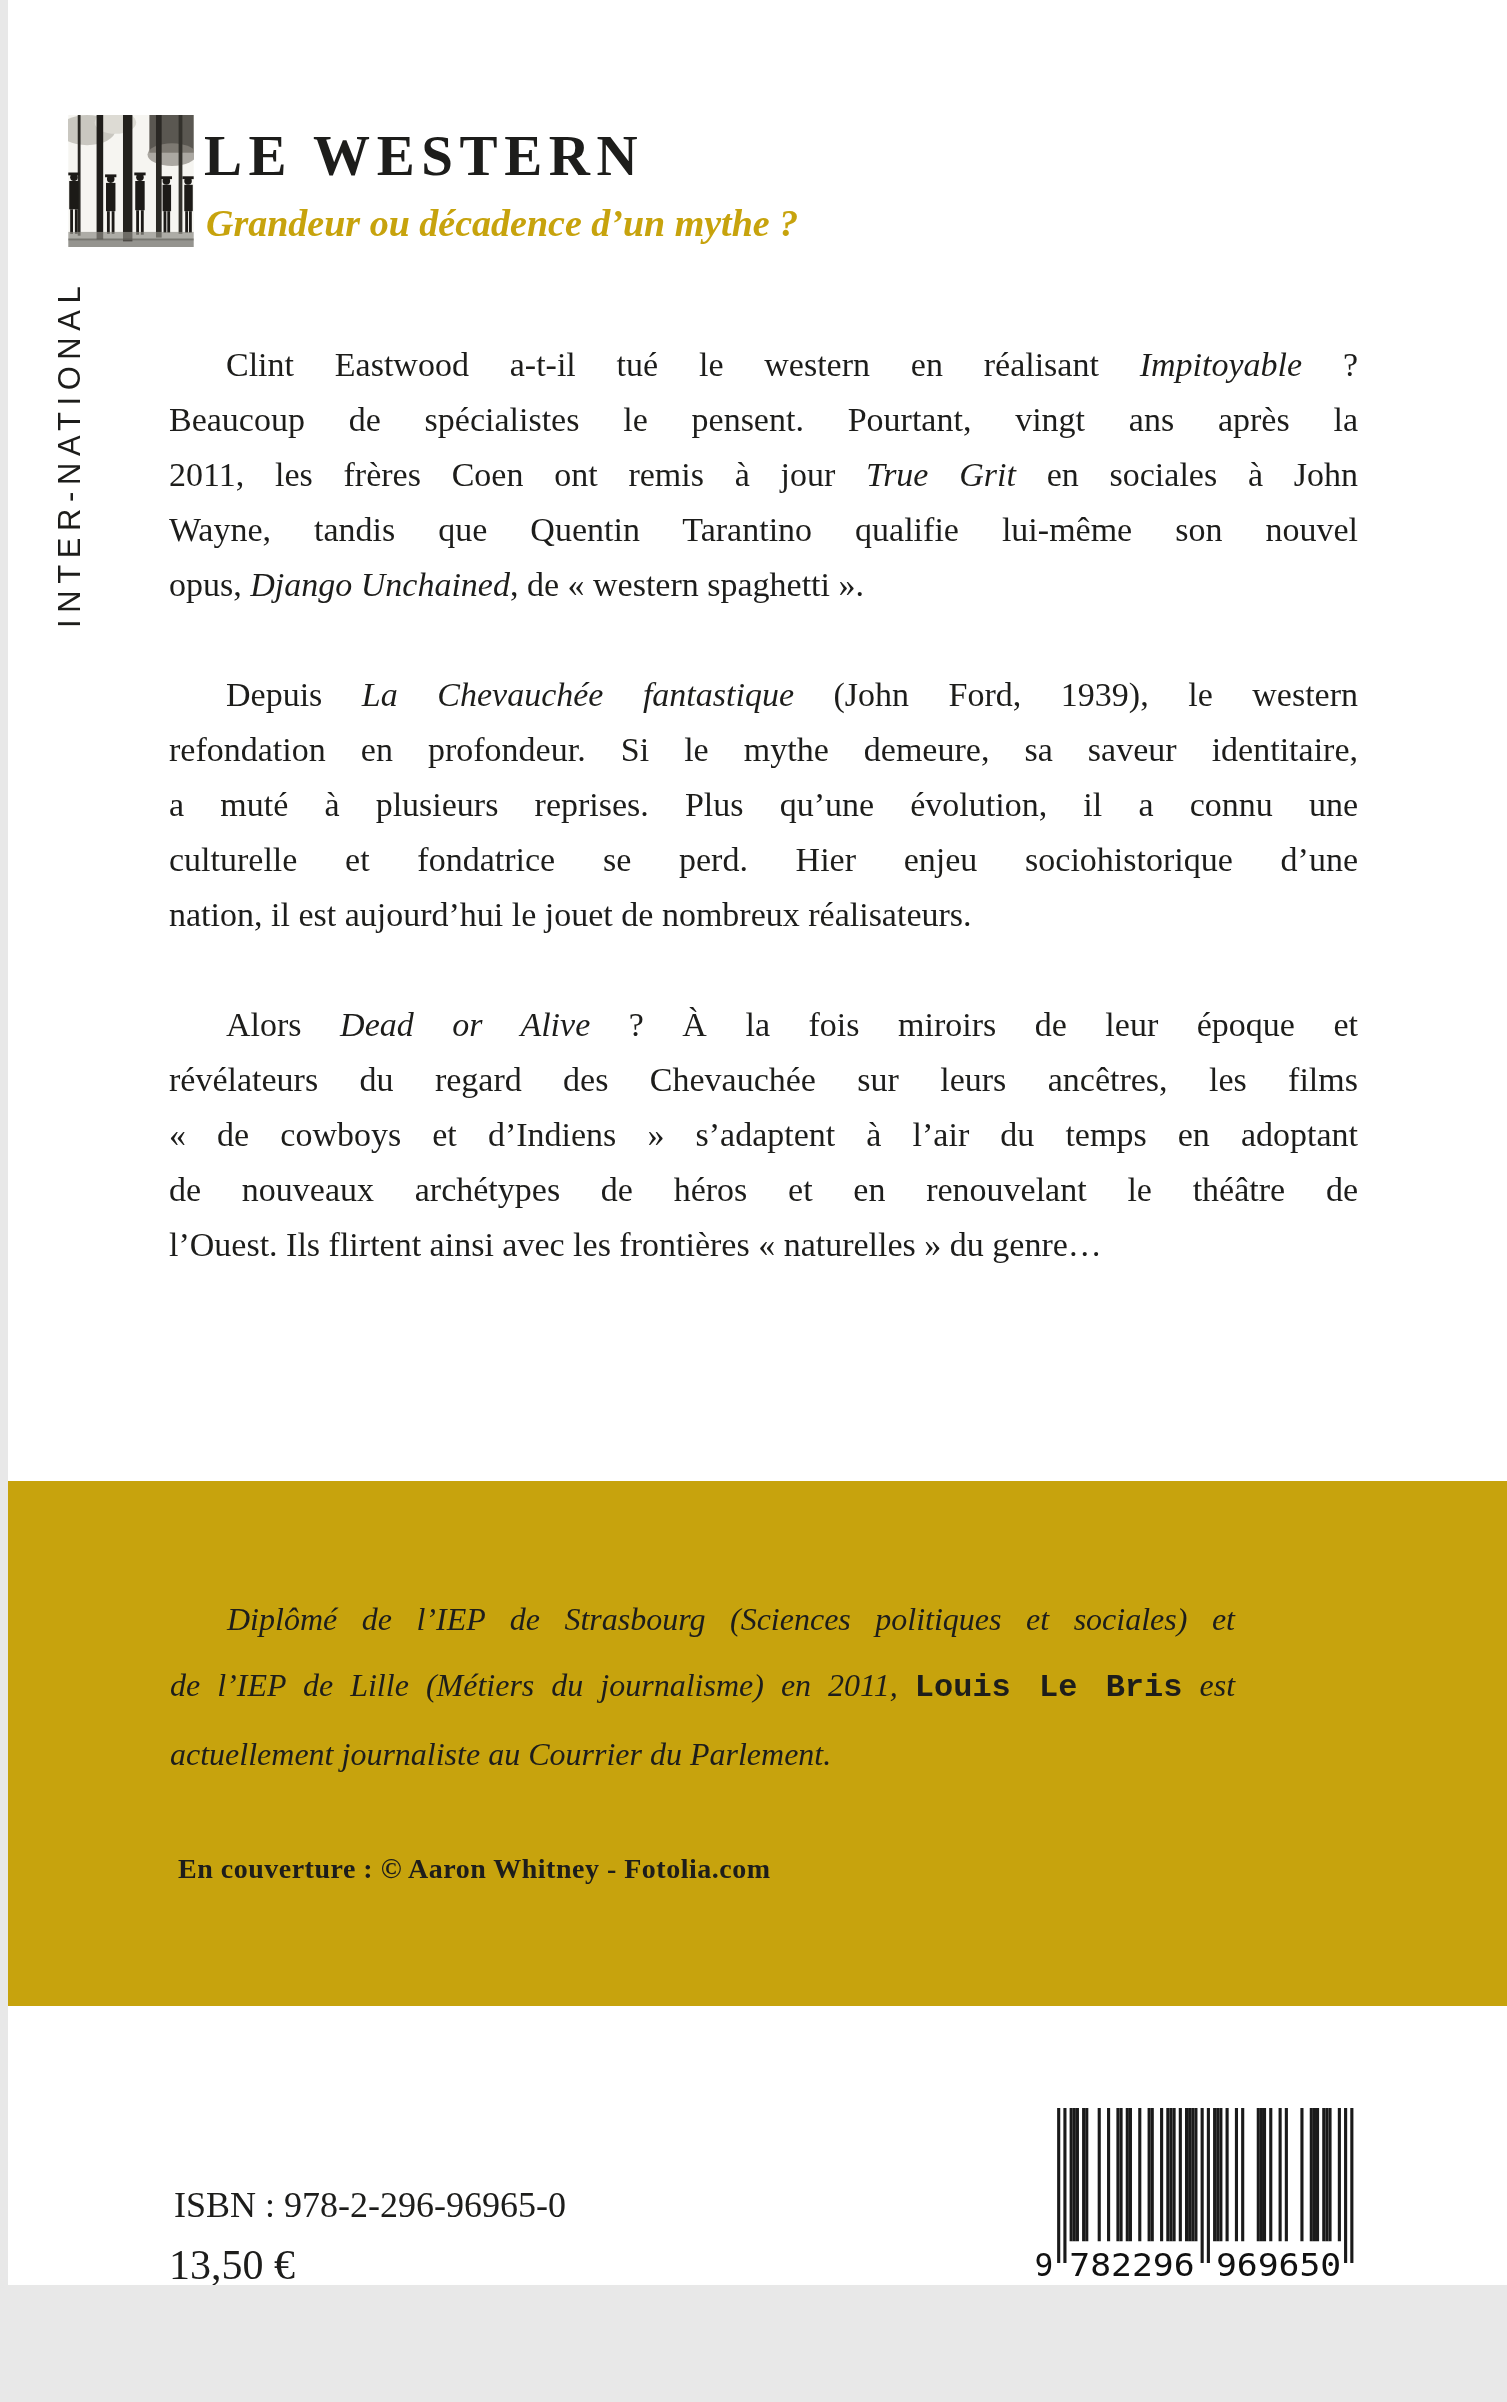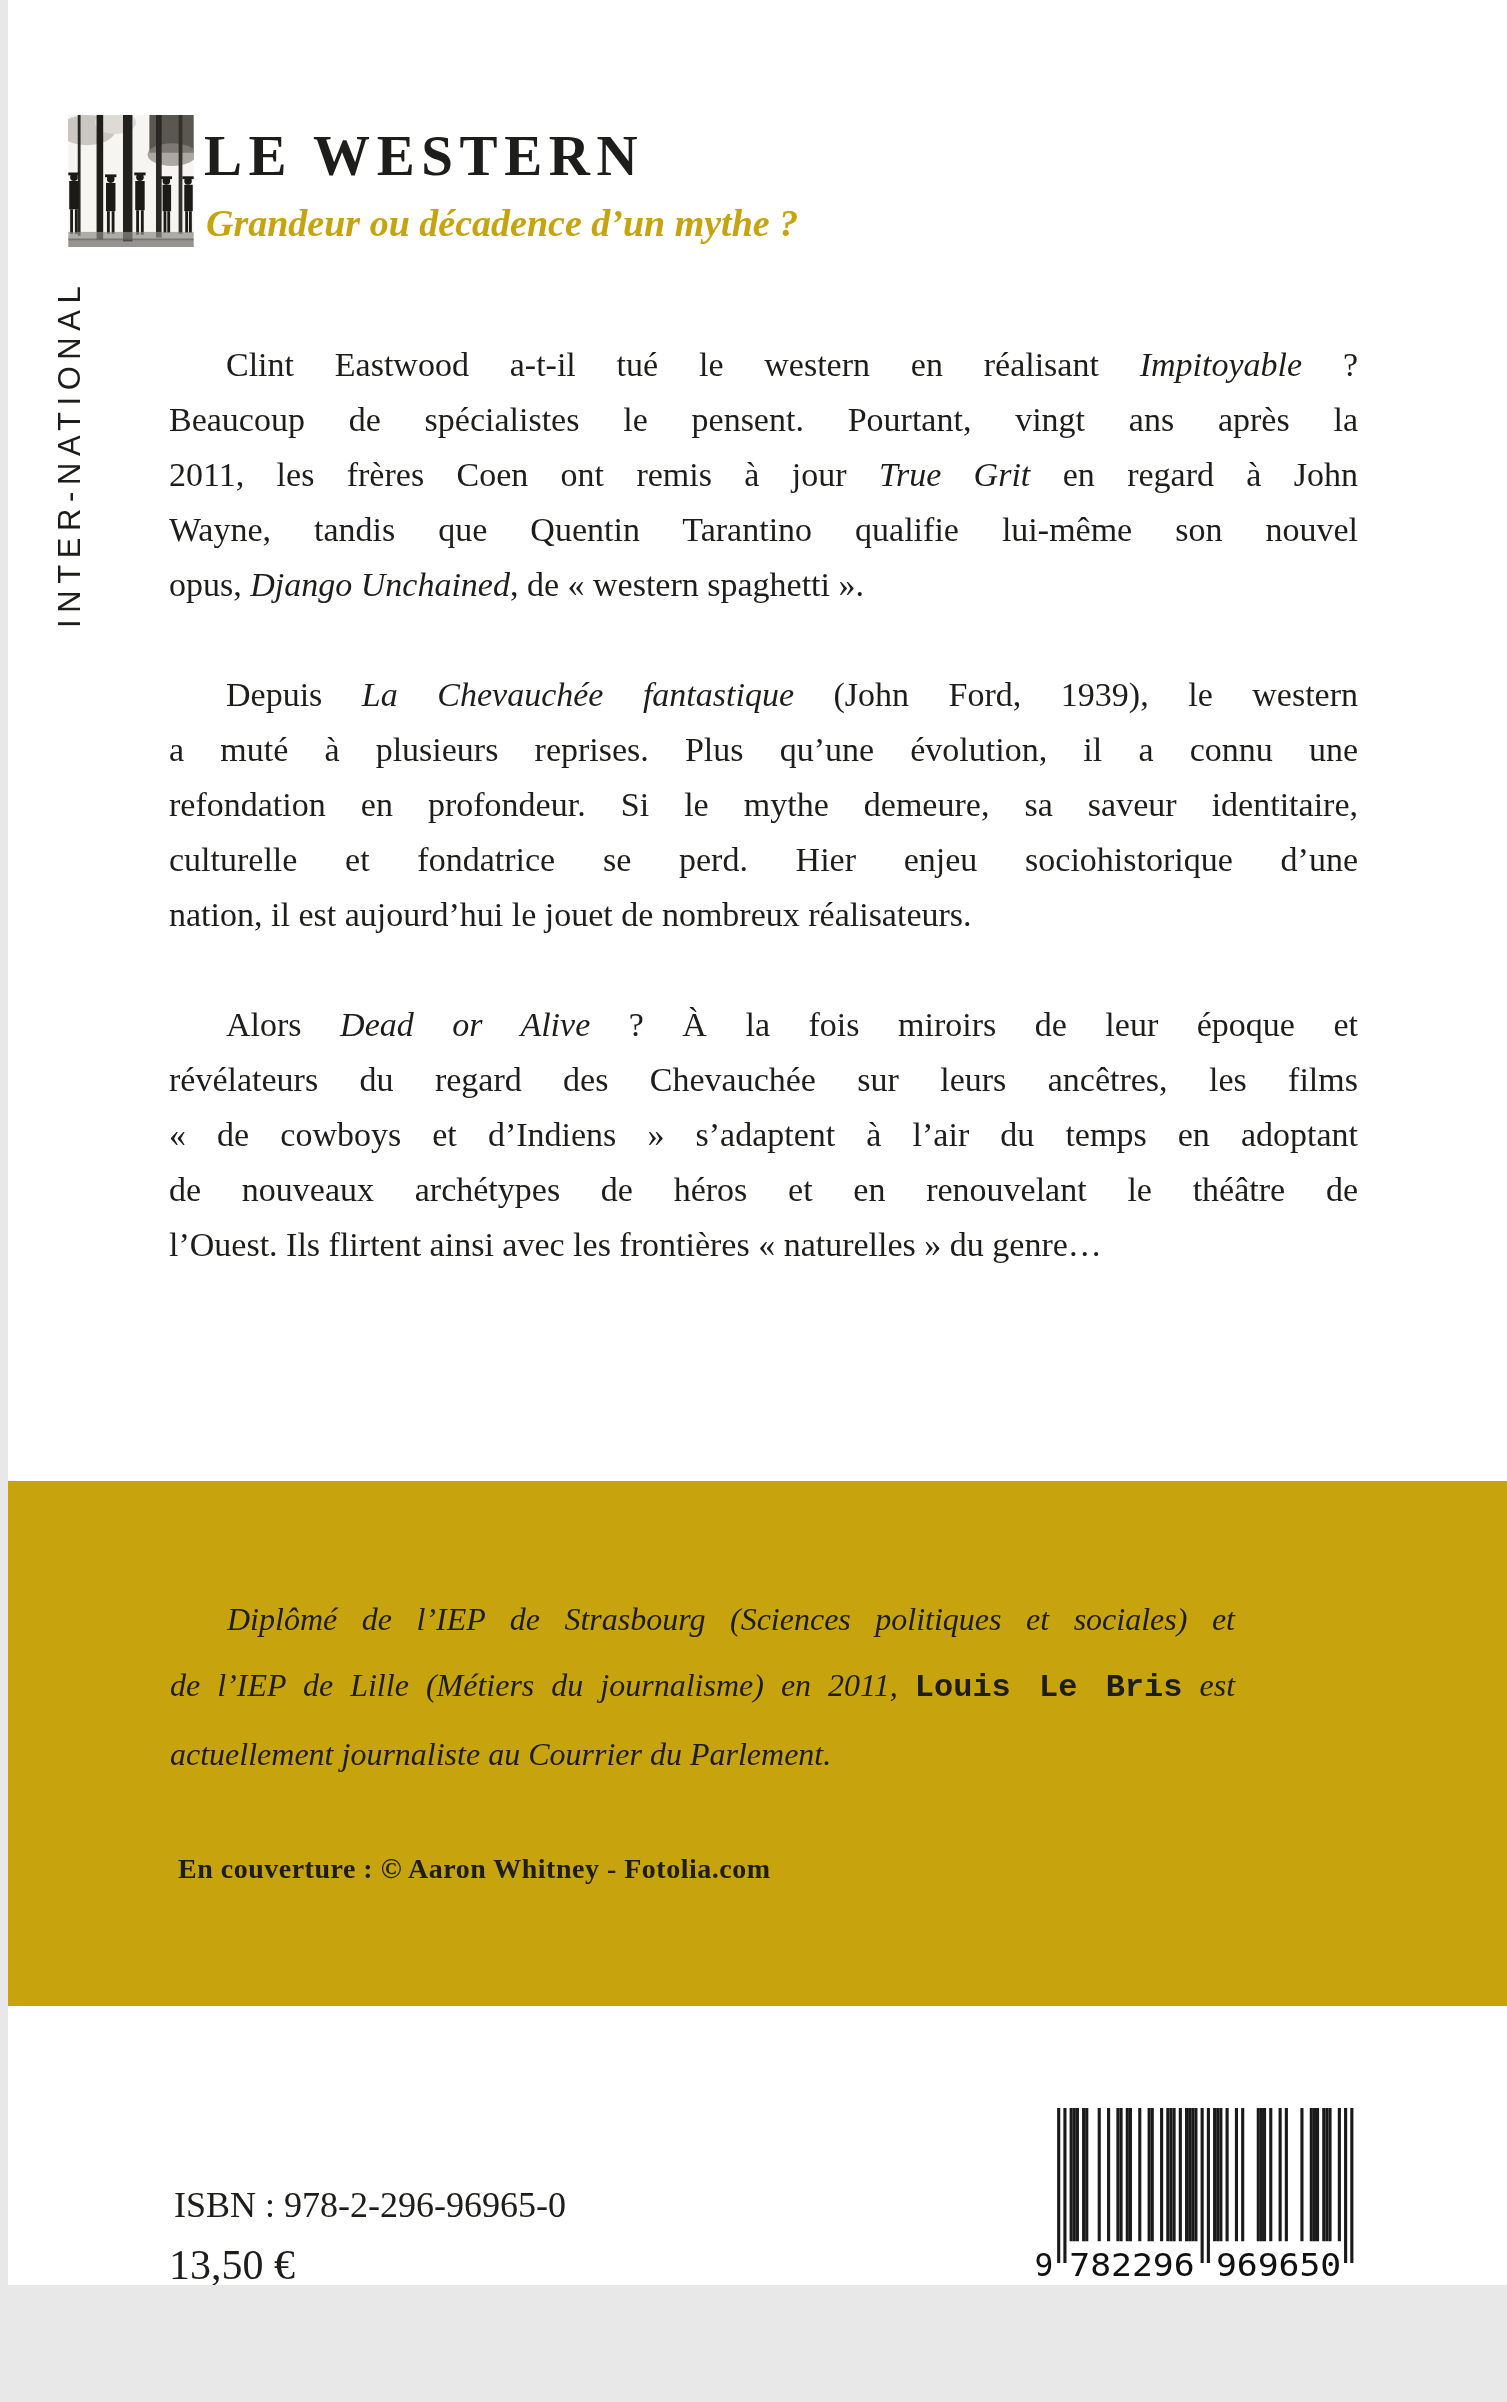--- a/index.html
+++ b/index.html
@@ -124,28 +124,28 @@
 
   <div class="title">LE WESTERN</div>
   <div class="subtitle">Grandeur ou décadence d’un mythe ?</div>
 
   <div class="vlabel">INTER-NATIONAL</div>
 
   <div class="body-text">
     <div class="para">
         <div class="line first"><span>Clint Eastwood a-t-il tué le western en réalisant </span><span class="it">Impitoyable</span><span> ?</span></div>
         <div class="line"><span>Beaucoup de spécialistes le pensent. Pourtant, vingt ans après la</span></div>
-        <div class="line"><span>2011, les frères Coen ont remis à jour </span><span class="it">True Grit</span><span> en regard à John</span></div>
+        <div class="line"><span>2011, les frères Coen ont remis à jour </span><span class="it">True Grit</span><span> en sociales à John</span></div>
         <div class="line"><span>Wayne, tandis que Quentin Tarantino qualifie lui-même son nouvel</span></div>
         <div class="line last"><span>opus, </span><span class="it">Django Unchained</span><span>, de « western spaghetti ».</span></div>
       </div>
     <div class="para">
         <div class="line first"><span>Depuis </span><span class="it">La Chevauchée fantastique</span><span> (John Ford, 1939), le western</span></div>
+        <div class="line"><span>refondation en profondeur. Si le mythe demeure, sa saveur identitaire,</span></div>
         <div class="line"><span>a muté à plusieurs reprises. Plus qu’une évolution, il a connu une</span></div>
-        <div class="line"><span>refondation en profondeur. Si le mythe demeure, sa saveur identitaire,</span></div>
         <div class="line"><span>culturelle et fondatrice se perd. Hier enjeu sociohistorique d’une</span></div>
         <div class="line last"><span>nation, il est aujourd’hui le jouet de nombreux réalisateurs.</span></div>
       </div>
     <div class="para">
         <div class="line first"><span>Alors </span><span class="it">Dead or Alive</span><span> ? À la fois miroirs de leur époque et</span></div>
         <div class="line"><span>révélateurs du regard des Chevauchée sur leurs ancêtres, les films</span></div>
         <div class="line"><span>« de cowboys et d’Indiens » s’adaptent à l’air du temps en adoptant</span></div>
         <div class="line"><span>de nouveaux archétypes de héros et en renouvelant le théâtre de</span></div>
         <div class="line last"><span>l’Ouest. Ils flirtent ainsi avec les frontières « naturelles » du genre…</span></div>
       </div>

